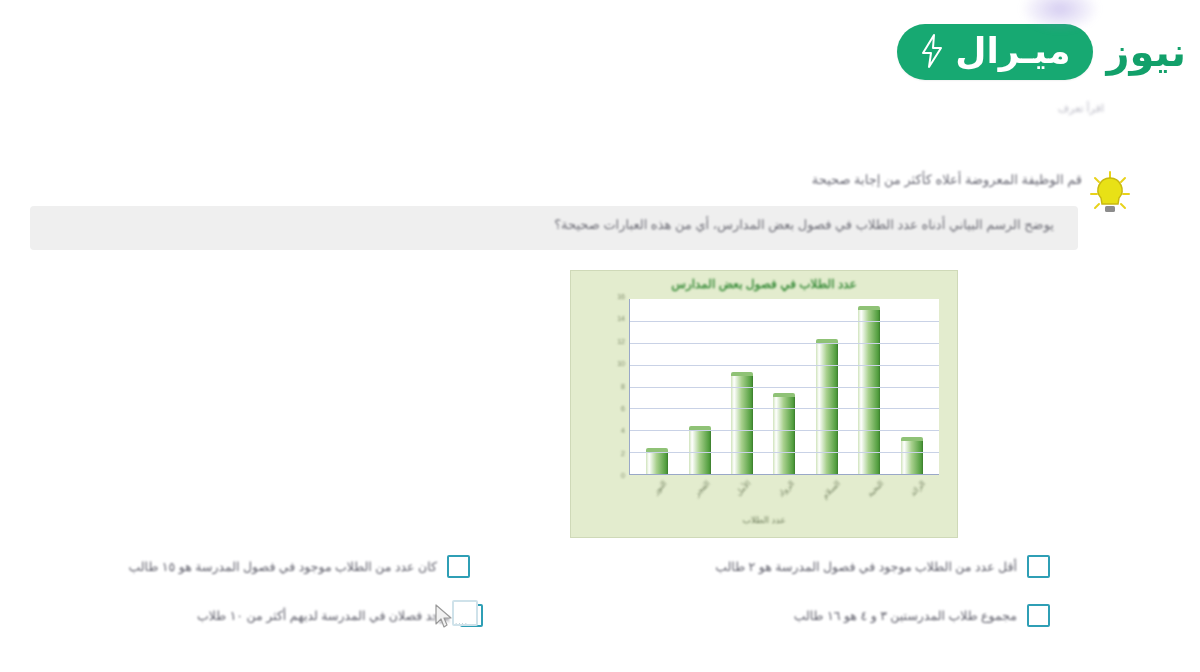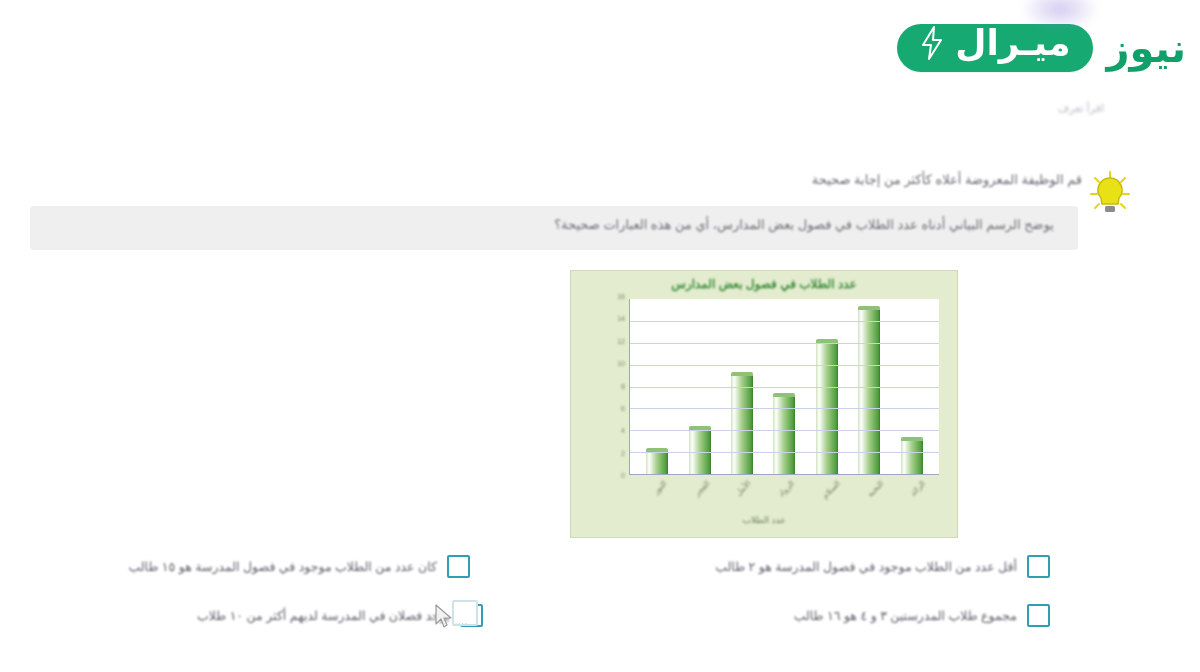--- a/index.html
+++ b/index.html
@@ -19,21 +19,21 @@
     display:flex; align-items:center; gap:14px;
     direction:rtl;
   }
   .brand-word{
     font-size:40px; font-weight:bold; color:#12a06a;
     letter-spacing:-1px; line-height:1;
     font-family:"DejaVu Sans", sans-serif;
   }
   .brand-pill{
     background:#17a972; border-radius:38px;
-    padding:1px 22px 11px 22px;
+    padding:9px 22px 11px 22px;
     display:flex;align-items:center;gap:10px;
     box-shadow:0 1px 2px rgba(0,0,0,.06);
   }
   .brand-pill-text{
     color:#ffffff;font-size:36px;font-weight:bold;line-height:1;
     font-family:"DejaVu Sans", sans-serif;
   }
   .bolt{width:26px;height:34px;display:block;}
   .brand-ghost{
     position:absolute; top:-14px; right:100px;

